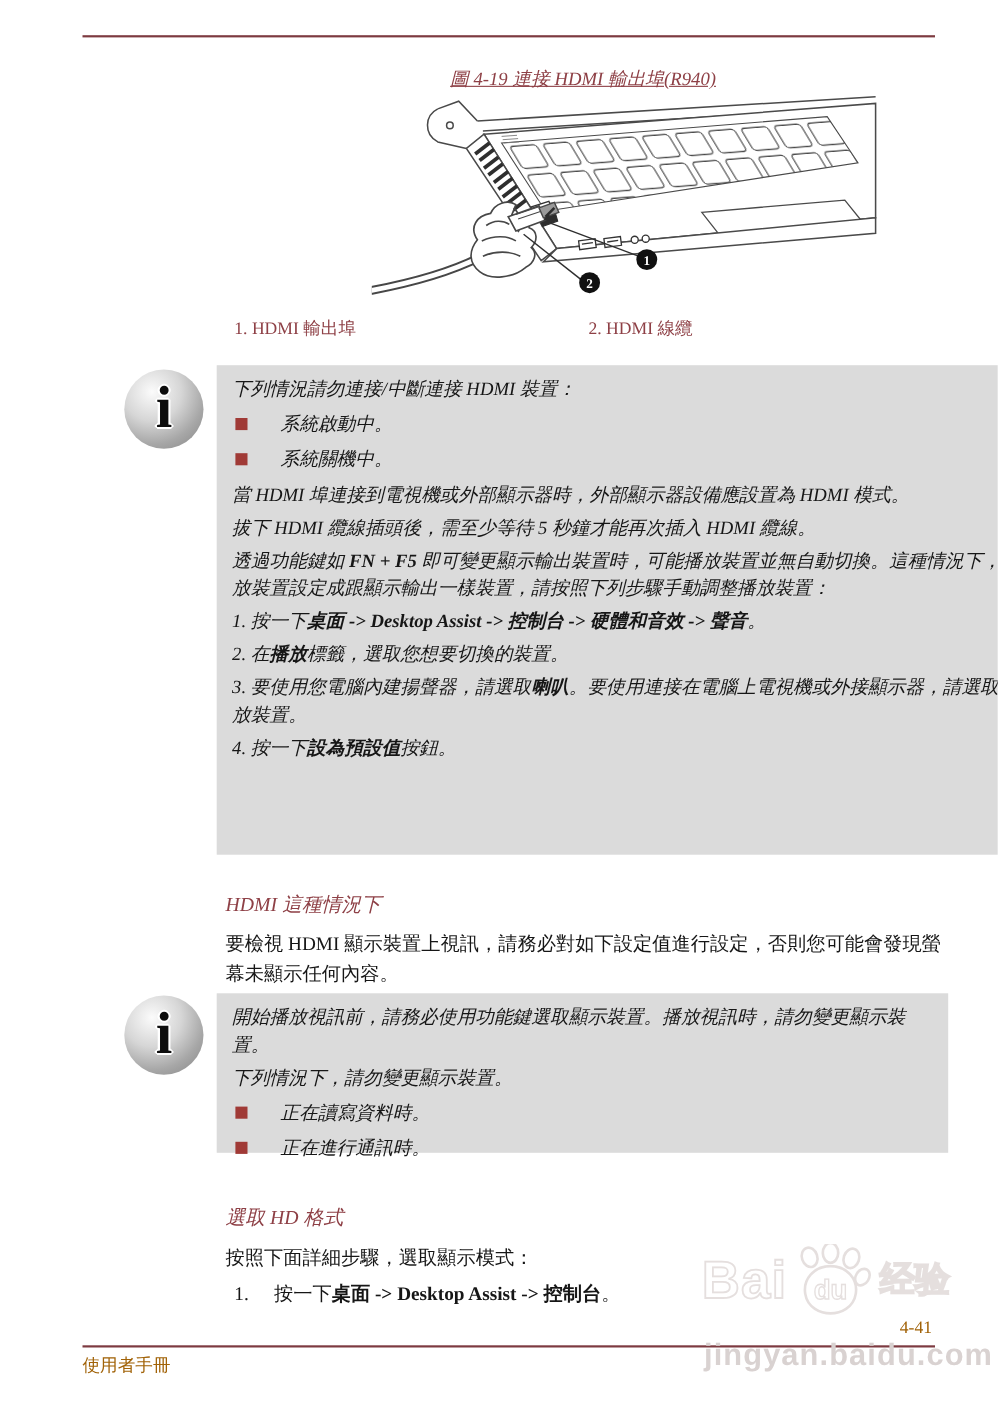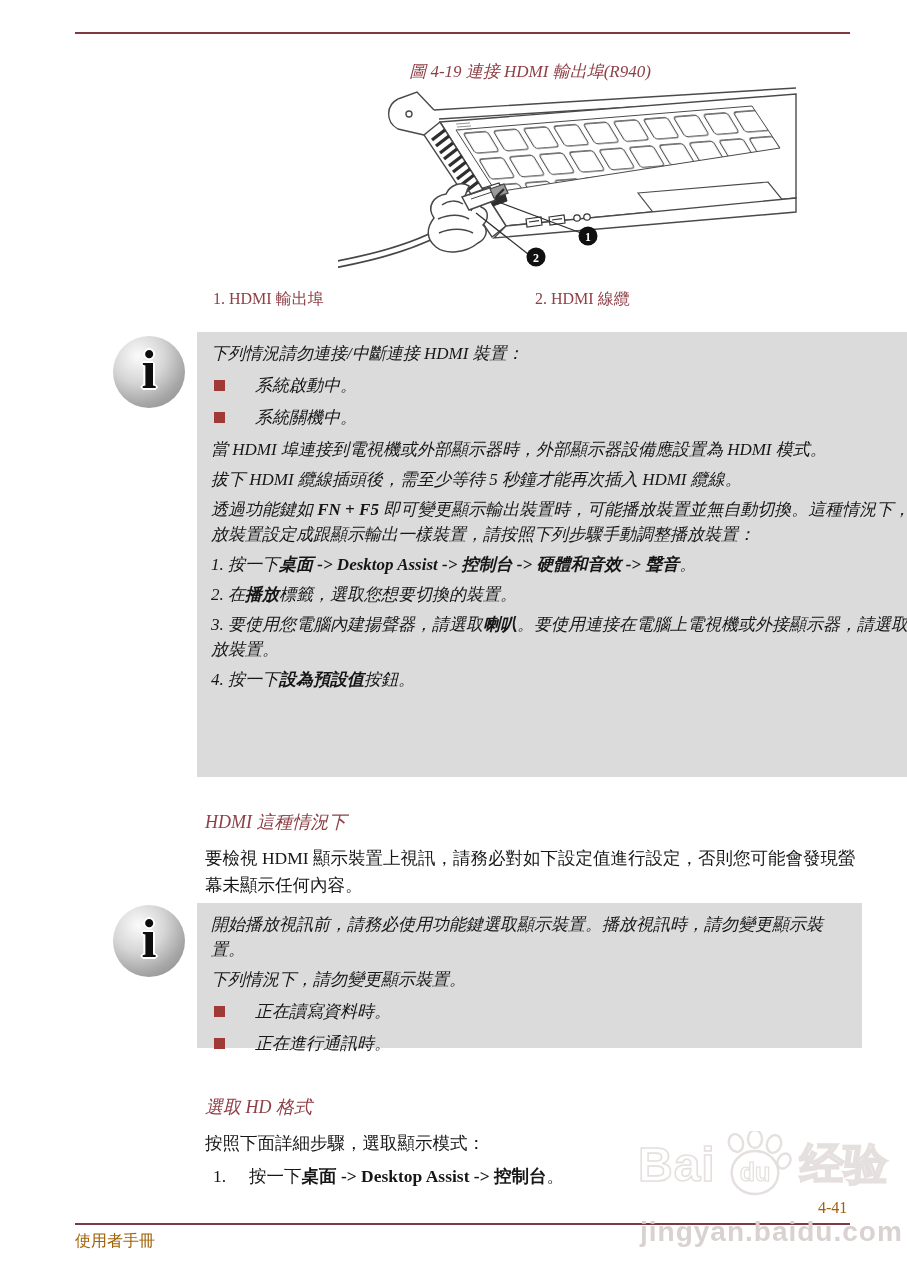--- a/index.html
+++ b/index.html
@@ -2,21 +2,21 @@
 <html><head>
 <meta charset="utf-8">
 <style>
   html,body{margin:0;padding:0;}
   body{
     width:907px;height:1280px;position:relative;background:#ffffff;overflow:hidden;
     font-family:"Liberation Serif","DejaVu Serif",serif;color:#161616;
   }
   .abs{position:absolute;}
   .rule{background:#7d3a40;height:2px;}
-  .caption{font-style:italic;font-size:17px;text-align:center;color:#8e4046;}
+  .caption{font-style:italic;font-size:17px;text-align:center;color:#8e4046;text-decoration:underline;}
   .figlabel{font-size:16px;color:#8e4046;}
   .note{
     background:#dbdbdb;font-style:italic;font-size:17px;line-height:25px;color:#161616;
     padding:7px 14px;box-sizing:border-box;
   }
   .note p{margin:5px 0;}
   .bullet{display:flex;margin:7px 0;}
   .bullet .sq{width:11px;height:11px;background:#a03a36;margin:7px 30px 0 3px;flex:none;}
   .b{font-weight:bold;}
   .sect-title{font-style:italic;font-size:18px;color:#8e4046;}
@@ -35,21 +35,21 @@
     transform:translateY(-2px);
   }
   .footer-text{font-size:16px;color:#a16207;}
   
   .wm-row{display:flex;align-items:center;opacity:0.95;}
   .wm-big{
     font-family:"Liberation Sans","DejaVu Sans",sans-serif;font-weight:bold;font-size:48px;
     color:#ffffff;-webkit-text-stroke:1.6px #e4dedd;letter-spacing:1px;
   }
   .wm-cn{
-    font-family:"Liberation Sans","DejaVu Sans",sans-serif;font-weight:bold;font-size:44px;
+    font-family:"Liberation Sans","DejaVu Sans",sans-serif;font-weight:bold;font-size:32px;
     color:#ffffff;-webkit-text-stroke:1.6px #e4dedd;margin-left:6px;
   }
   .wm-url{
     font-family:"Liberation Sans","DejaVu Sans",sans-serif;font-weight:bold;font-size:28px;
     color:#d9d2d1;letter-spacing:1px;
   }
   svg text{font-family:"Liberation Serif","DejaVu Serif",serif;}
 </style>
 </head>
 <body>

